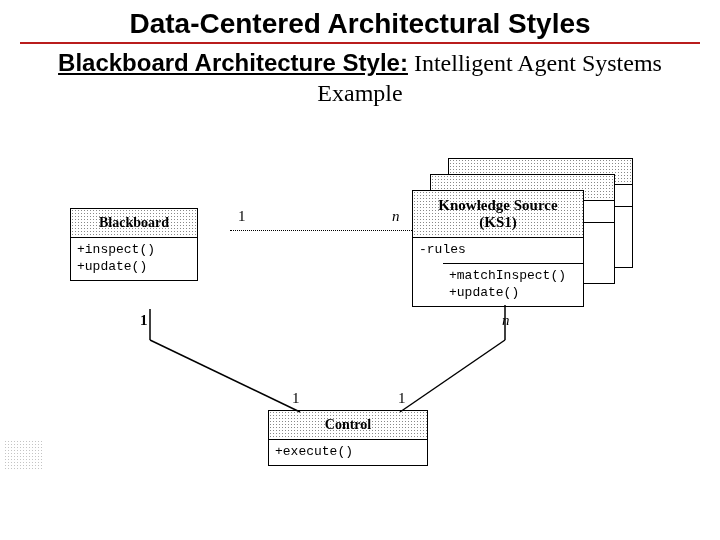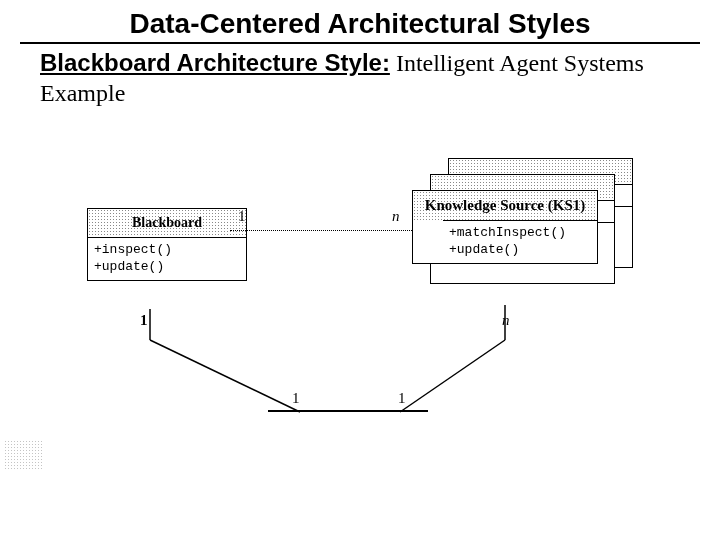--- a/index.html
+++ b/index.html
@@ -13,26 +13,26 @@
     color: #000;
     position: relative;
     overflow: hidden;
   }
   .title {
     font-family: 'Segoe UI', Arial, sans-serif;
     font-weight: 700;
     font-size: 28px;
     text-align: center;
     padding: 8px 20px 2px 20px;
-    border-bottom: 2px solid #000000;
+    border-bottom: 2px solid #b91c1c;
     margin: 0 20px;
   }
   .subtitle {
     font-size: 24px;
-    text-align: left;
+    text-align: center;
     padding: 4px 40px 10px 40px;
     line-height: 1.25;
   }
   .subtitle .bold-under {
     font-family: 'Segoe UI', Arial, sans-serif;
     font-weight: 700;
     text-decoration: underline;
   }
   .diagram {
     position: absolute;
@@ -107,33 +107,36 @@
 
   <div class="stack-layer" style="left:448px; top:18px; width:185px; height:110px;">
     <div class="top"></div>
       <div class="mid"></div>
   </div>
   <div class="stack-layer" style="left:430px; top:34px; width:185px; height:110px;">
     <div class="top"></div>
       <div class="mid"></div>
   </div>
 
-  <div class="umlbox" style="left:70px; top:68px; width:160px;margin-left:17px;">
+  <div class="umlbox" style="left:70px; top:68px; width:128px;">
     <div class="name smallname">Blackboard</div>
     <div class="section" style="white-space:pre;">+inspect()
 +update()</div>
   </div>
 
-  <div class="umlbox" style="left:412px; top:50px; width:186px;">
+  <div class="umlbox" style="left:412px; top:50px; width:172px;">
     <div class="name" style="font-size:15px;">Knowledge Source (KS1)</div>
+    <div class="section">-rules</div>
     <div class="section" style="white-space:pre;margin-left:30px;">+matchInspect()
 +update()</div>
   </div>
 
   <div class="umlbox" style="left:268px; top:270px; width:160px;">
+    <div class="name smallname">Control</div>
+    <div class="section">+execute()</div>
   </div>
 
   <div class="dotted-line" style="left:230px; top:90px; width:182px;"></div>
 
   <div class="mlabel" style="left:238px; top:68px;">1</div>
   <div class="mlabel i" style="left:392px; top:68px;">n</div>
 
   <div class="mlabel" style="left:140px; top:172px; font-weight:700;">1</div>
   <div class="mlabel i" style="left:502px; top:172px;">n</div>
   <div class="mlabel" style="left:292px; top:250px;">1</div>

